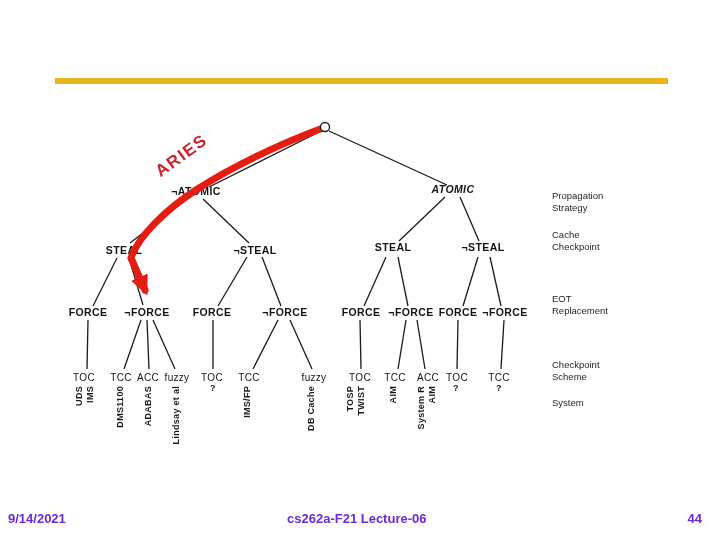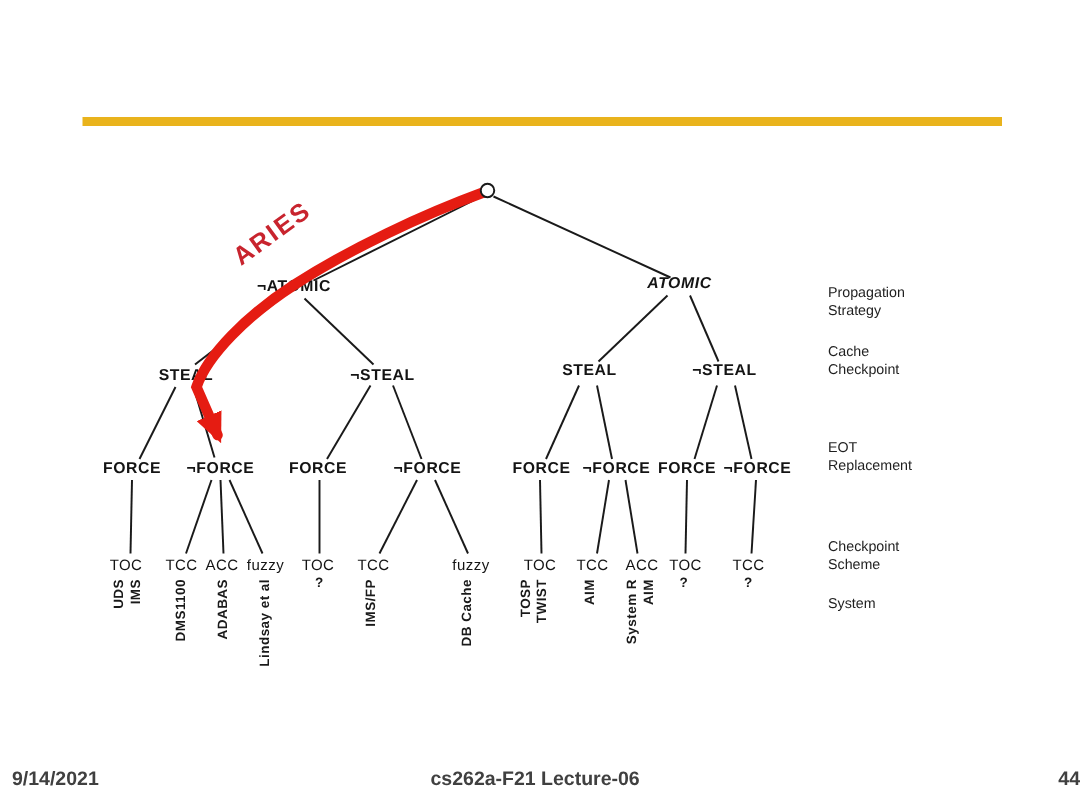--- a/index.html
+++ b/index.html
@@ -17,24 +17,24 @@
   .leaf{position:absolute;transform:translateX(-50%);z-index:2;
         font-size:10px;font-weight:normal;color:#141414;letter-spacing:0.3px;white-space:nowrap;}
   .vlabel{position:absolute;z-index:2;writing-mode:vertical-rl;transform:rotate(180deg);
           font-size:9px;font-weight:bold;color:#1a1a1a;letter-spacing:0.3px;line-height:11px;white-space:nowrap;}
   .qmark{position:absolute;z-index:2;font-size:9px;font-weight:bold;color:#1a1a1a;}
   .sidelabel{position:absolute;left:552px;z-index:2;font-size:9.5px;color:#1f1f1f;line-height:11.5px;}
   .sidelabel span{display:block;}
   .aries{position:absolute;left:152px;top:146px;z-index:4;transform:rotate(-36deg);
          font-size:17px;font-weight:bold;color:#c8242e;letter-spacing:1.5px;white-space:nowrap;}
   .footer{position:absolute;left:0;top:511px;width:720px;height:20px;
-          font-size:13px;font-weight:bold;color:#404040;}
+          font-size:13px;font-weight:bold;color:#6d28d9;}
   .footer .date{position:absolute;left:8px;}
   .footer .course{position:absolute;left:287px;}
-  .footer .page{position:absolute;right:0;}
+  .footer .page{position:absolute;right:18px;}
 </style>
 </head>
 <body>
 
 <div class="slide">
 
   <div class="title-underline"></div>
 
   <div class="diagram">
 

